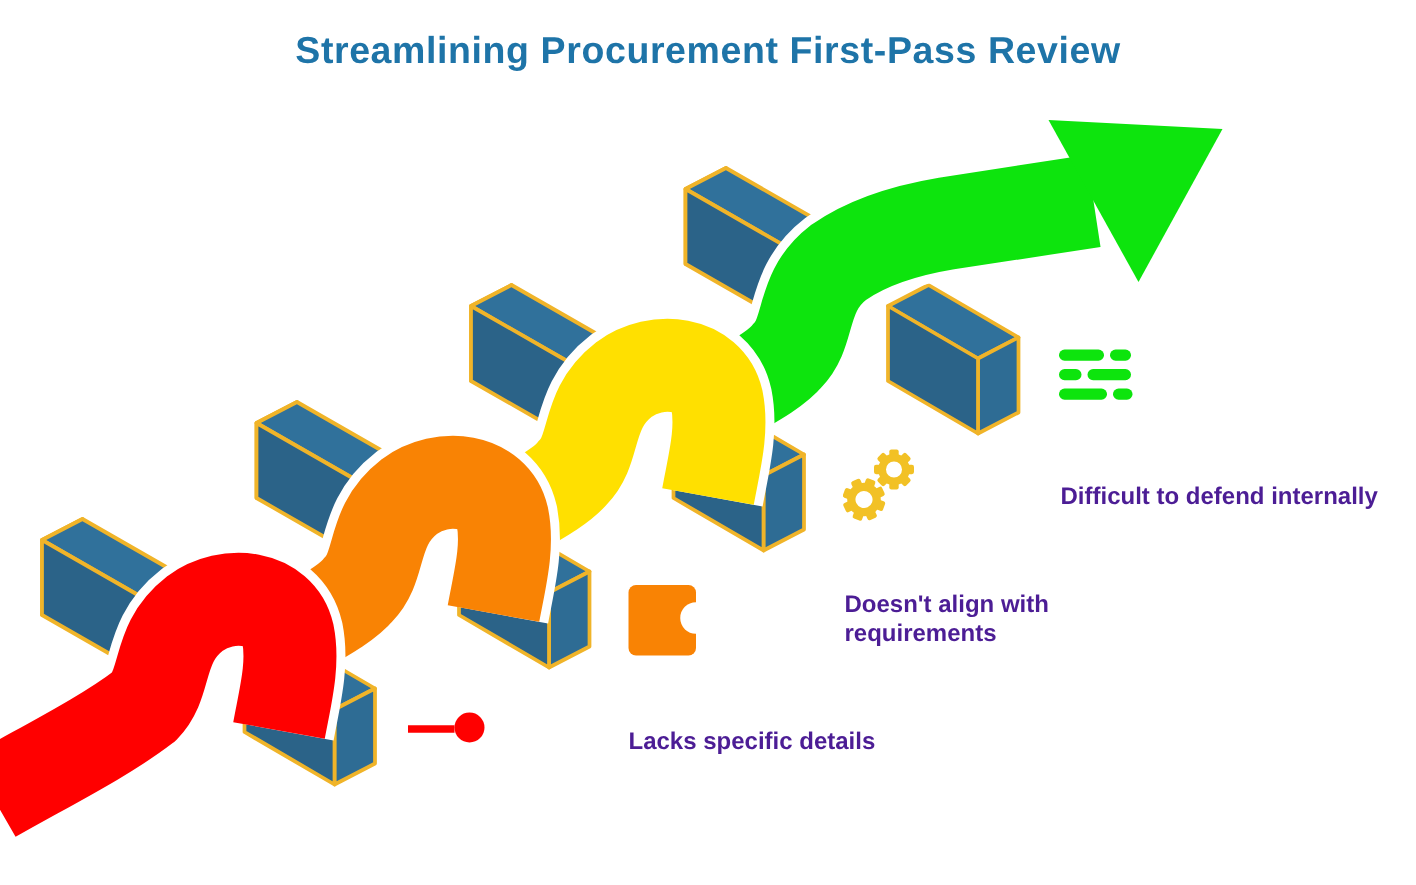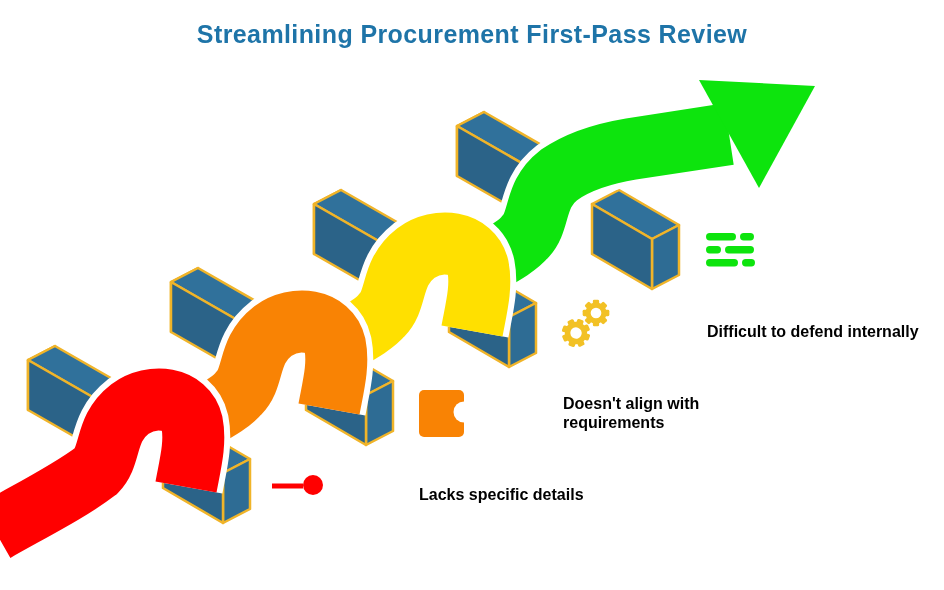--- a/index.html
+++ b/index.html
@@ -23,21 +23,21 @@
     font-size: 25px;
     font-weight: 700;
     letter-spacing: 0.4px;
     color: #1E74A8;
   }
   .step-label {
     position: absolute;
     font-size: 16px;
     font-weight: 700;
     line-height: 1.18;
-    color: #000000;
+    color: #4c1d95;
   }
   #label-1 { left: 278px; top: 555px; }
   #label-2 { left: 419px; top: 486px; }
   #label-3 { left: 563px; top: 395px; width: 150px; }
   #label-4 { left: 707px; top: 323px; }
 </style>
 </head>
 <body>
 
 <div id="stage">

